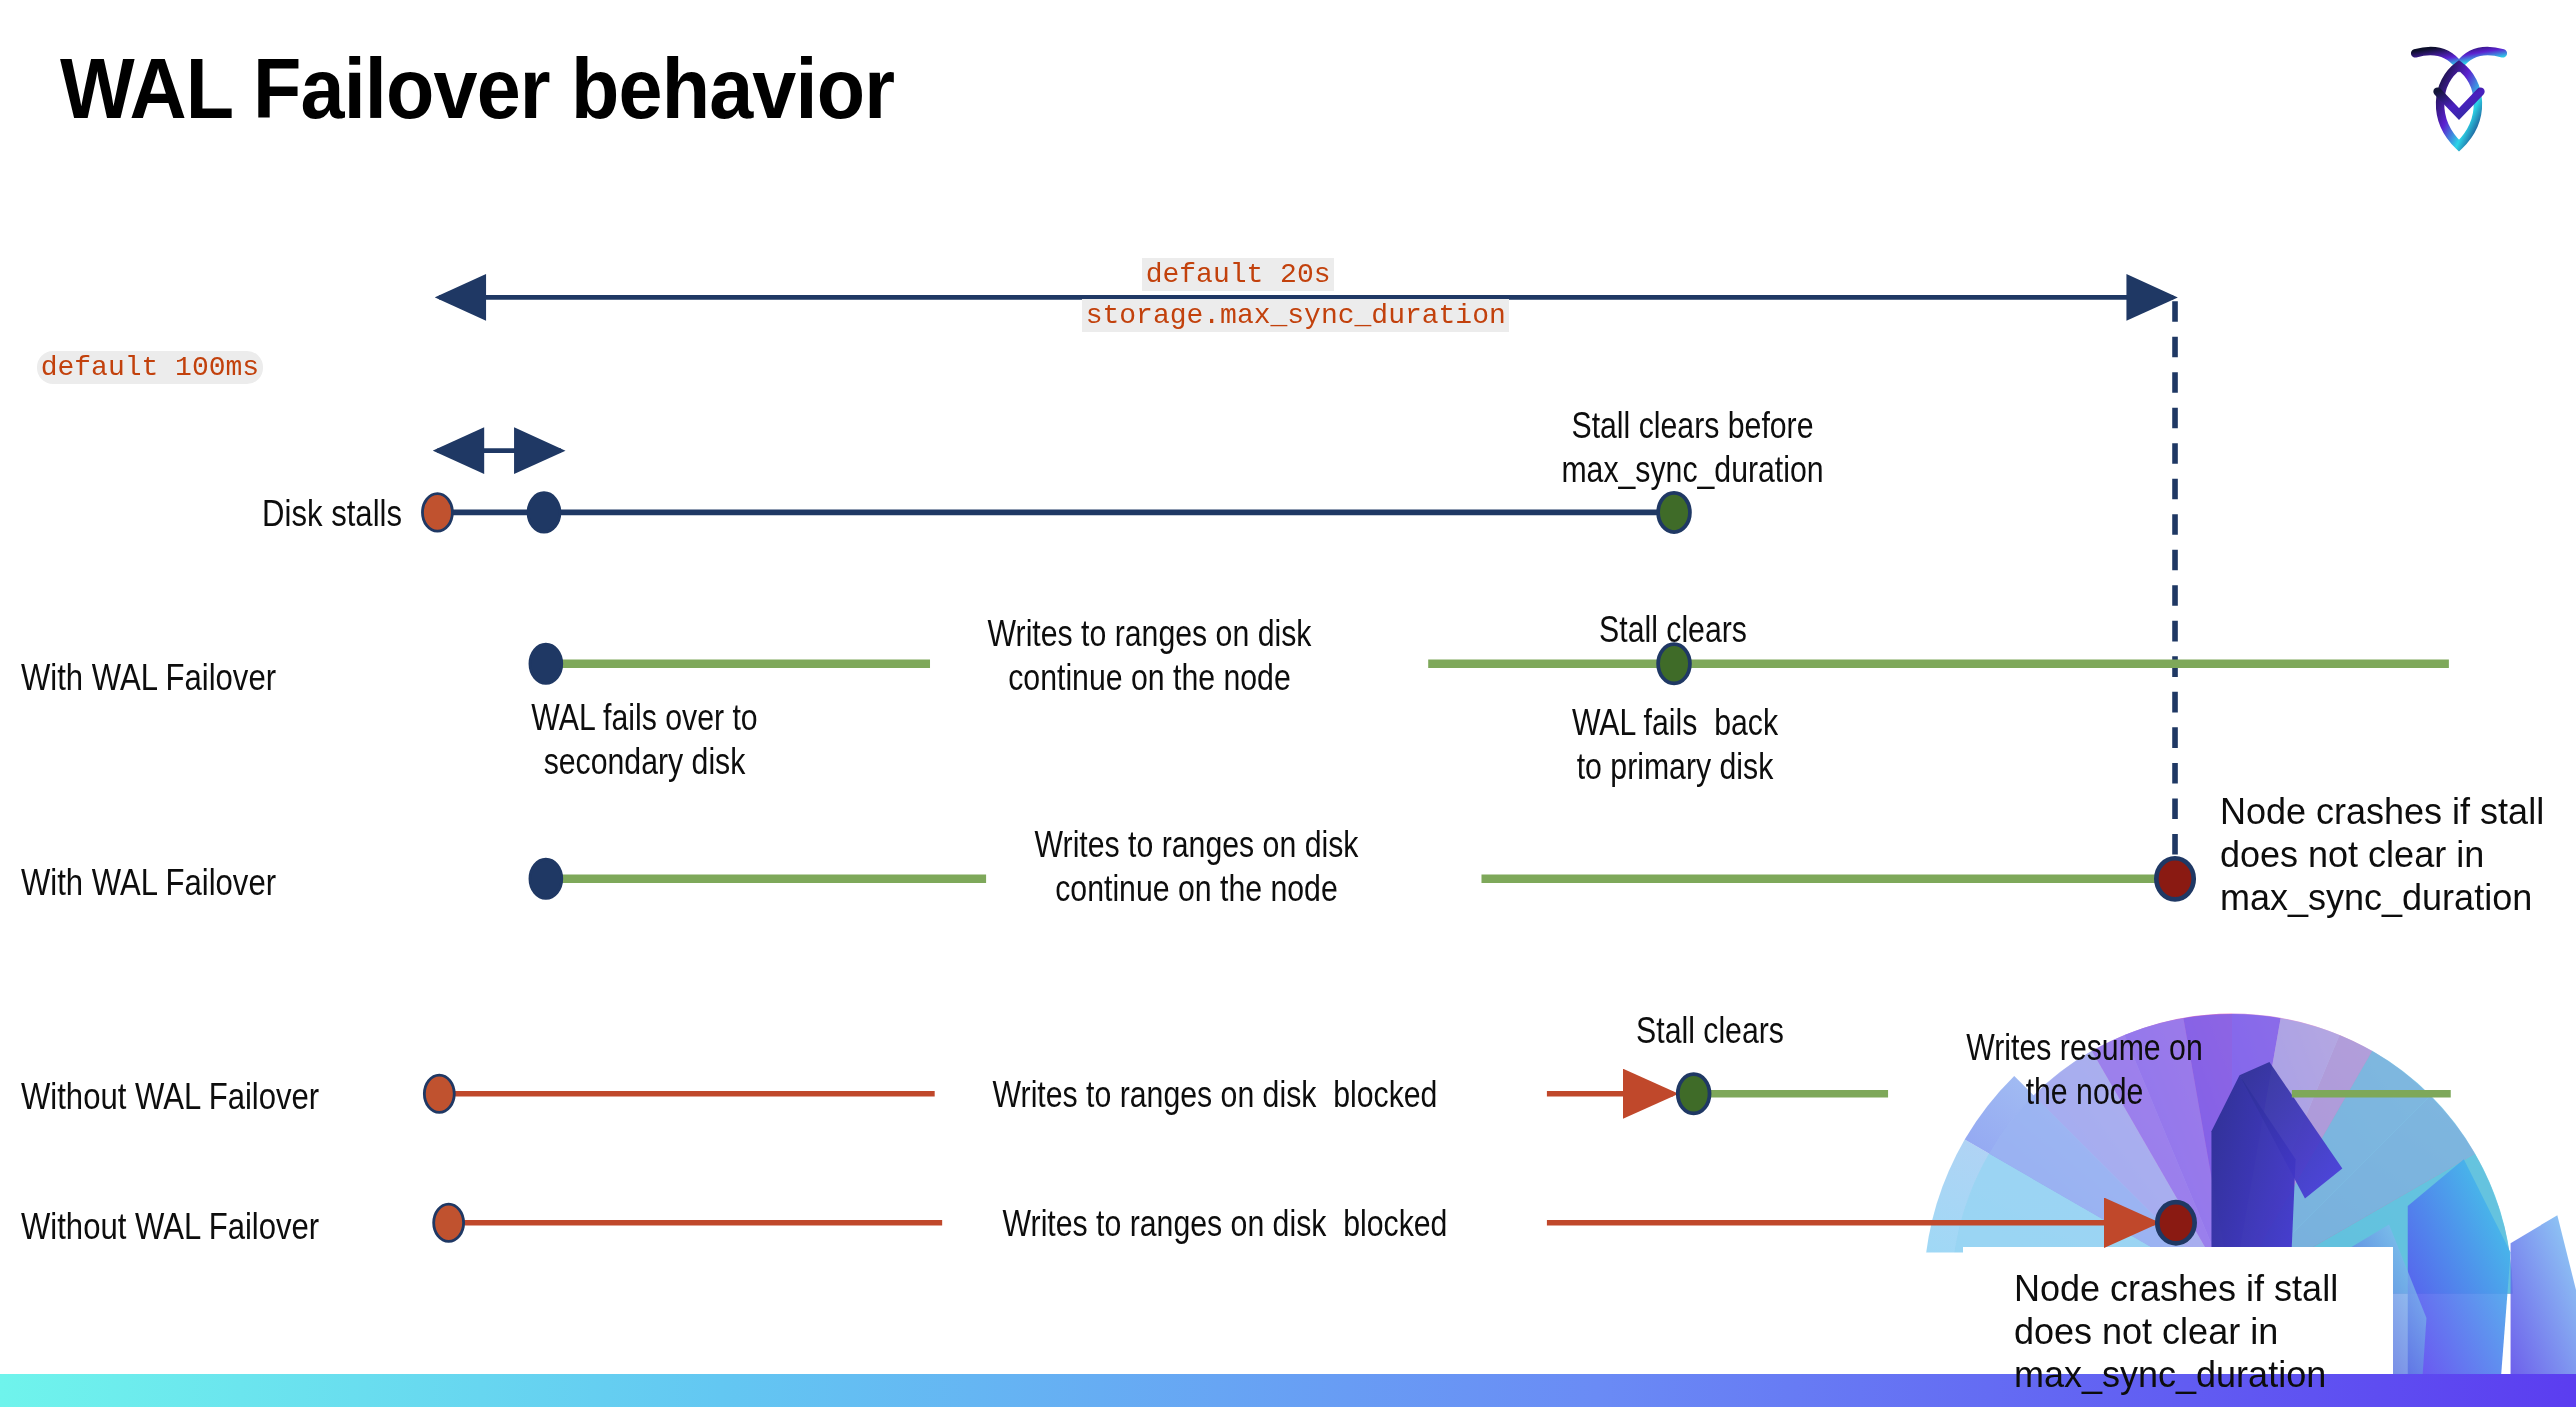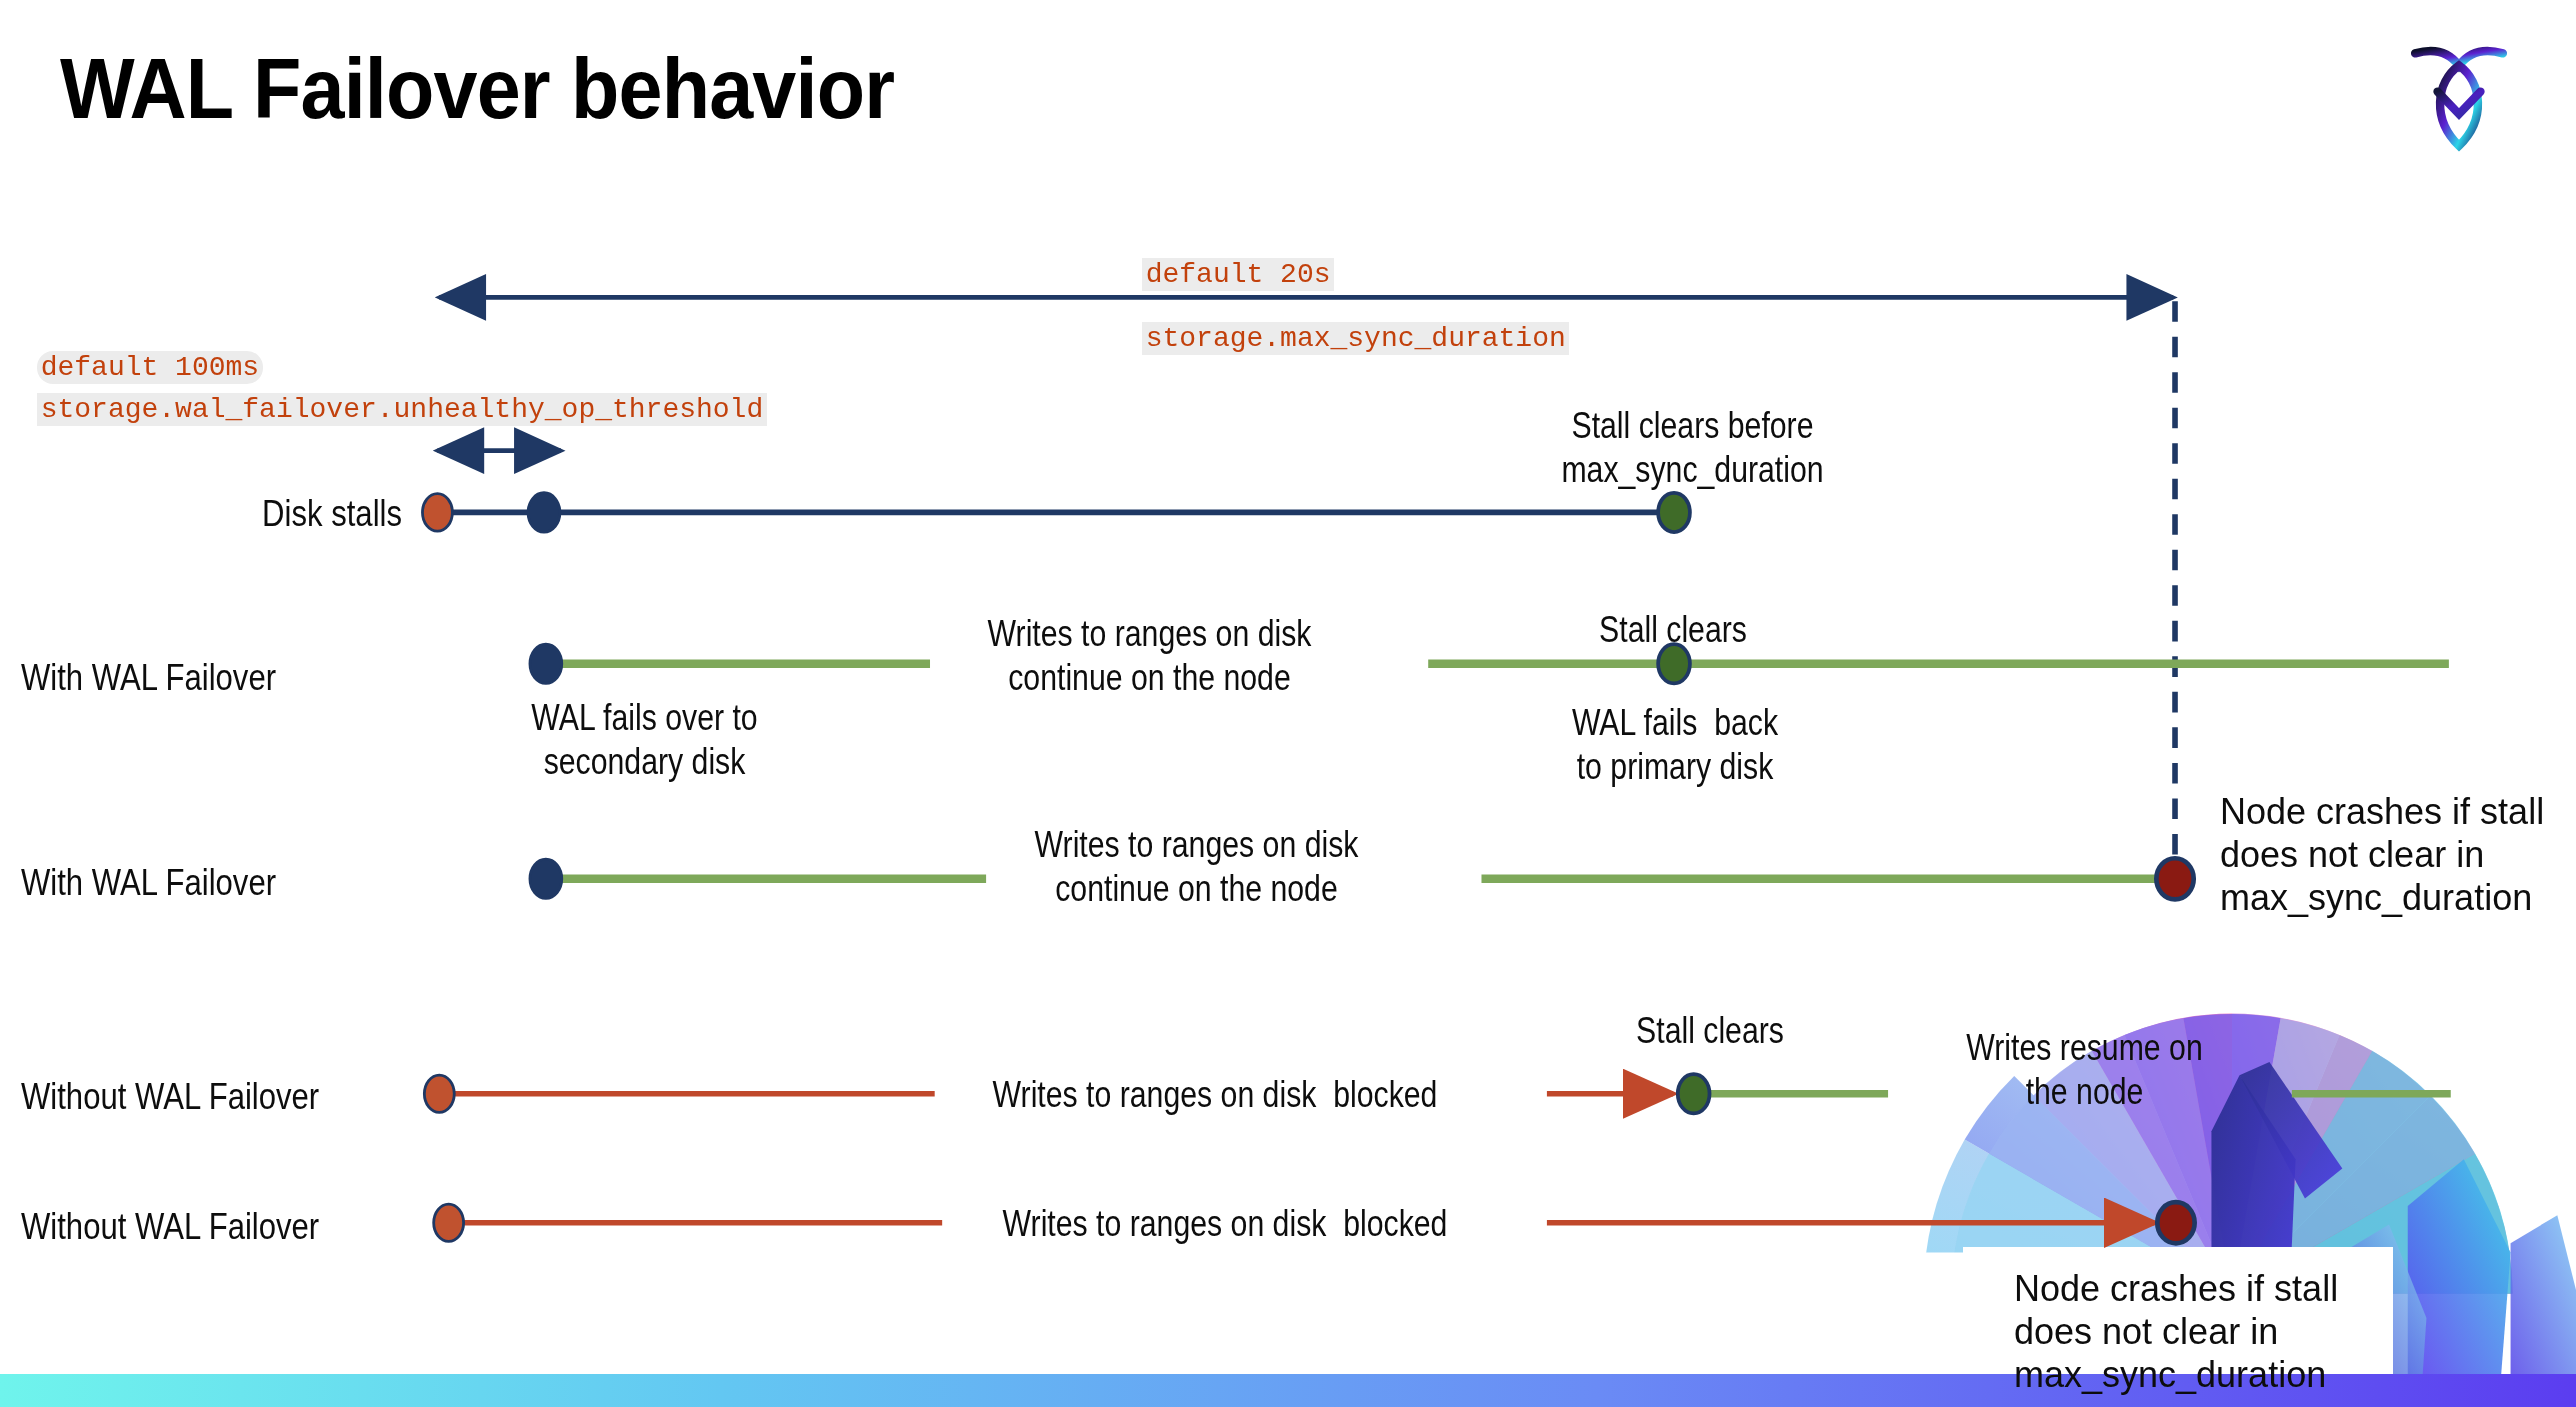--- a/index.html
+++ b/index.html
@@ -220,24 +220,23 @@
 
     <g>
       <line x1="480" y1="1308" x2="1008" y2="1308" stroke="#C0482B" stroke-width="6"></line>
       <line x1="1655" y1="1308" x2="2305" y2="1308" stroke="#C0482B" stroke-width="6" marker-end="url(#orangeArrowR)"></line>
       <ellipse cx="480" cy="1308" rx="16" ry="20" fill="#C0522F" stroke="#1F3864" stroke-width="3"></ellipse>
       <ellipse cx="2328" cy="1308" rx="20" ry="22" fill="#8A1A12" stroke="#1F3864" stroke-width="5"></ellipse>
     </g>
   </svg>
 
   <div class="code-chip" style="left:1142px;top:258px;">default 20s</div>
-  <div class="code-chip" style="left:1142px;top:299px;margin-top:23px;">storage.max_sync_duration</div>
+  <div class="code-chip" style="left:1082px;top:299px;">storage.max_sync_duration</div>
 
   <div class="code-chip" style="left:37px;top:351px;border-radius:16px;">default 100ms</div>
-  <div class="code-chip" style="left:37px;top:393px;">storage.wal_failover.unhealthy_op_threshold</div>
 
   <div class="lbl cond row-name right" style="left:0px;top:492px;width:402px;transform-origin:right top;">Disk stalls</div>
 
   <div class="lbl cond row-name" style="left:20.6px;top:656px;transform-origin:left top;">With WAL Failover</div>
 
   <div class="lbl cond row-name" style="left:20.6px;top:861px;transform-origin:left top;">With WAL Failover</div>
 
   <div class="lbl cond row-name" style="left:20.6px;top:1075px;transform-origin:left top;">Without WAL Failover</div>
 
   <div class="lbl cond row-name" style="left:20.6px;top:1205px;transform-origin:left top;">Without WAL Failover</div>

